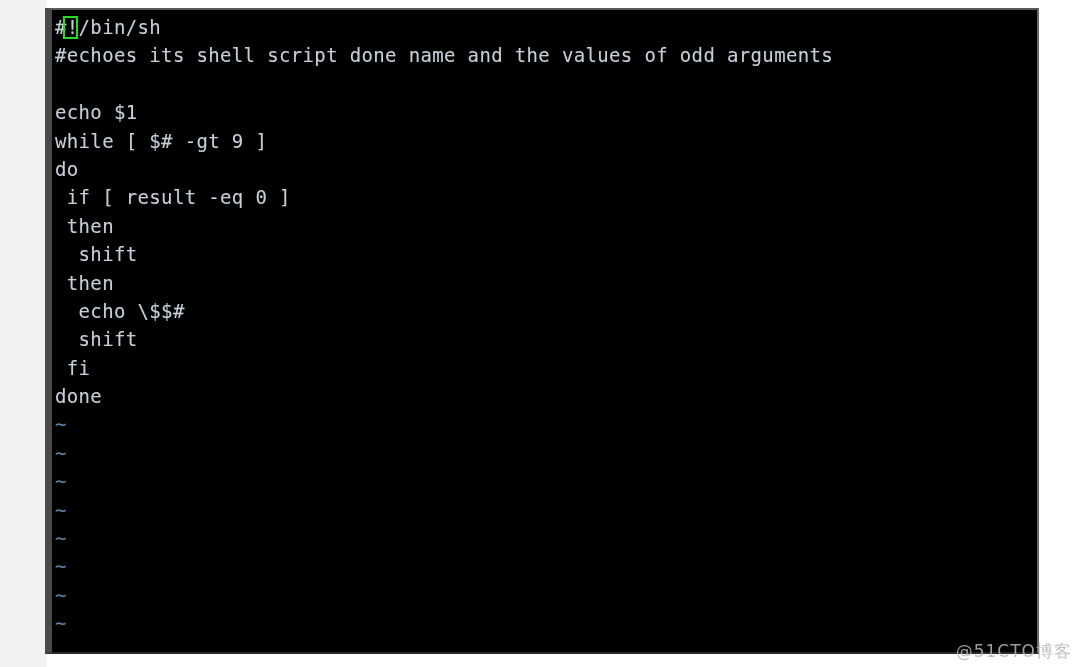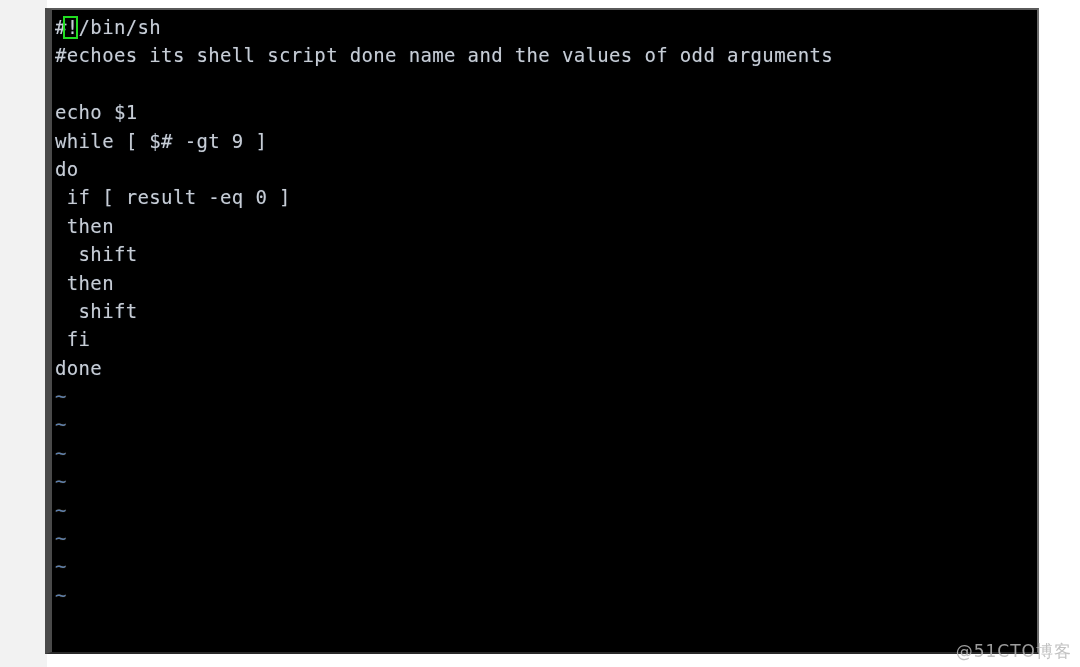--- a/index.html
+++ b/index.html
@@ -114,20 +114,21 @@
       <span class="term-line">#!/bin/sh</span>
       <span class="term-line">#echoes its shell script done name and the values of odd arguments</span>
       <span class="term-line"></span>
       <span class="term-line">echo $1</span>
       <span class="term-line">while [ $# -gt 9 ]</span>
       <span class="term-line">do</span>
       <span class="term-line"> if [ result -eq 0 ]</span>
       <span class="term-line"> then</span>
       <span class="term-line">  shift</span>
       <span class="term-line"> then</span>
+      <span class="term-line">  echo \$$#</span>
       <span class="term-line">  shift</span>
       <span class="term-line"> fi</span>
       <span class="term-line">done</span>
 
       <span class="term-line tilde">~</span>
       <span class="term-line tilde">~</span>
       <span class="term-line tilde">~</span>
       <span class="term-line tilde">~</span>
       <span class="term-line tilde">~</span>
       <span class="term-line tilde">~</span>

